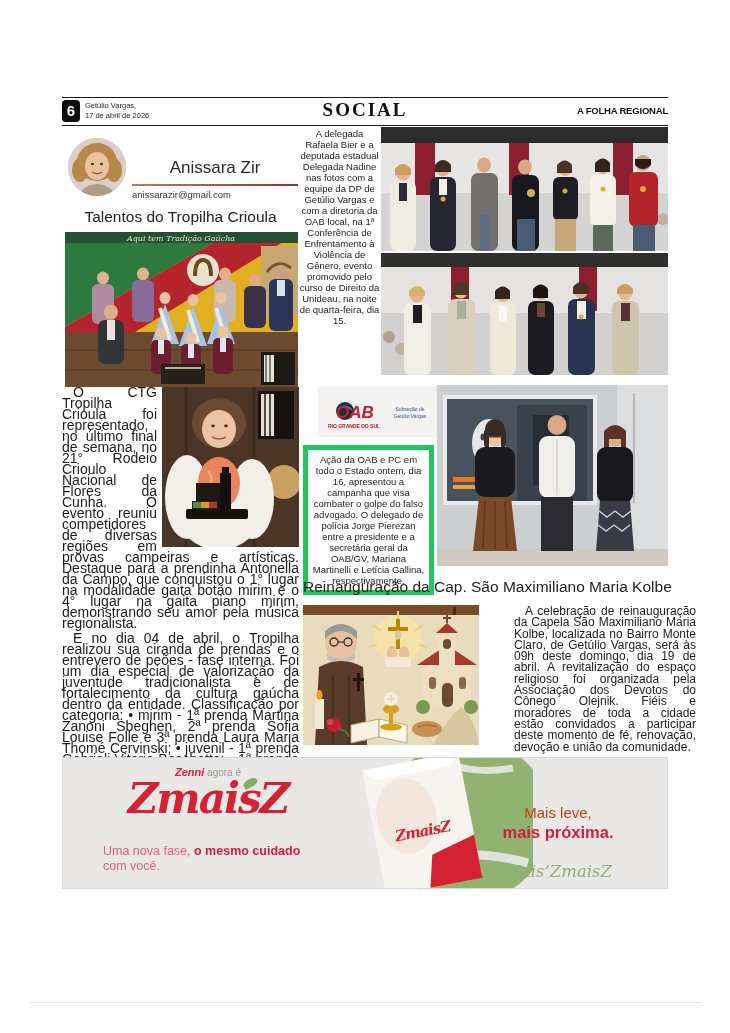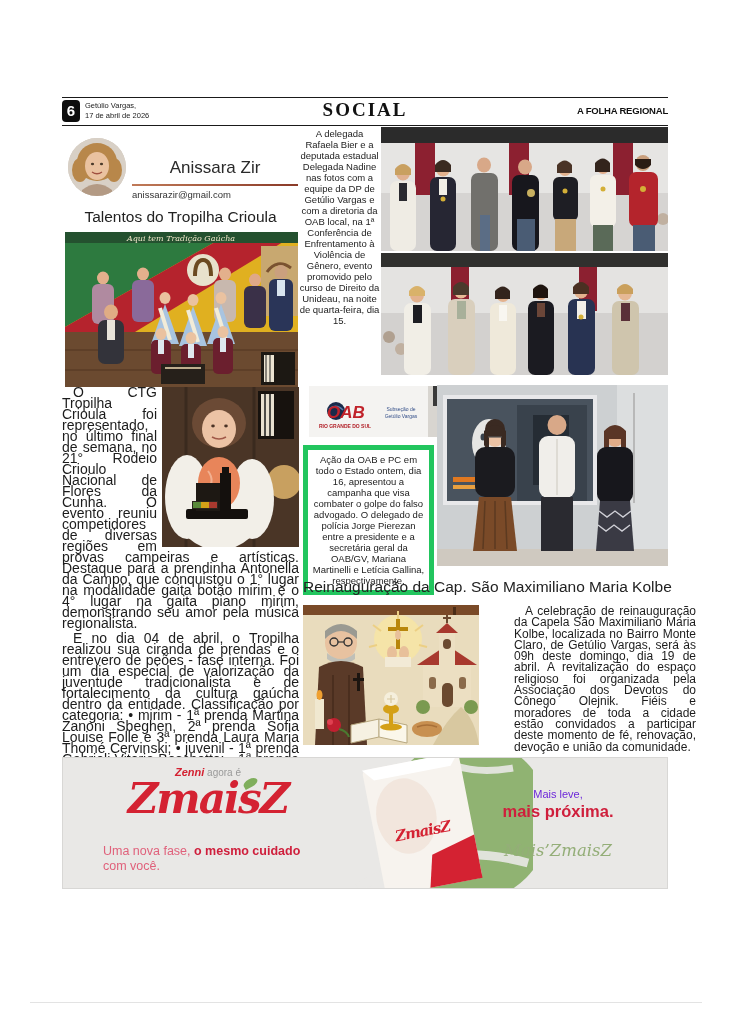--- a/index.html
+++ b/index.html
@@ -24,21 +24,21 @@
             background:linear-gradient(90deg,#c07a58,#8a3a28);}
   .col-email{position:absolute;left:132px;top:189px;width:166px;text-align:left;font-size:9.5px;color:#333;}
   .art-title{position:absolute;left:62px;top:208px;width:237px;text-align:center;font-size:15.5px;color:#222;}
 
   
   .photo{position:absolute;overflow:hidden;background:#ccc;}
   .photo svg{display:block;}
   .ctg-photo{left:65px;top:232px;width:233px;height:155px;}
   .conf1{left:381px;top:127px;width:287px;height:124px;}
   .conf2{left:381px;top:253px;width:287px;height:122px;}
-  .oab-banner{left:309px;top:386px;width:131px;height:51px;}
+  .oab-banner{left:318px;top:386px;width:131px;height:51px;}
   .oab-photo{left:437px;top:385px;width:231px;height:181px;}
   .kolbe-img{left:303px;top:605px;width:176px;height:140px;}
 
   
   .troptext{position:absolute;left:62px;top:387px;width:237px;font-size:14px;line-height:11px;text-align:justify;}
   .troptext p{margin:0 0 4px 0;text-indent:11px;}
   .girl-float{float:right;width:137px;height:160px;margin:0 0 3px 5px;overflow:hidden;background:#4a3526;}
   .conf-note{position:absolute;left:299px;top:128px;width:81px;font-size:9.5px;line-height:11px;text-align:center;color:#222;}
   .oab-box{position:absolute;left:303px;top:445px;width:131px;box-sizing:border-box;border:5px solid #22c55e;
            padding:4px 3px;font-size:9.5px;line-height:11px;text-align:center;color:#222;background:#fff;}
@@ -54,21 +54,21 @@
   .ad-logo{position:absolute;left:30px;top:16px;width:230px;text-align:center;
            font-family:"DejaVu Serif",serif;font-style:italic;font-weight:bold;
            font-size:42px;letter-spacing:-2px;color:#d42232;}
   .leaf{position:absolute;left:150px;top:5px;width:15px;height:8px;background:#7fae5c;
         border-radius:50% 50% 50% 0;transform:rotate(-28deg);}
   .ad-tagline{position:absolute;left:40px;top:86px;width:210px;
               font-size:12.5px;line-height:15px;color:#e0617b;}
   .ad-tagline b{color:#cf1f3c;}
   .ad-art{position:absolute;left:255px;top:0;width:215px;height:130px;}
   .ad-slogans{position:absolute;left:420px;top:30px;width:150px;text-align:center;}
-  .slog1{font-size:11px;color:#6d28d9;}
+  .slog1{font-size:15px;color:#c2410c;margin-top:16px;}
   .slog2{font-size:16.5px;font-weight:bold;color:#cf1f3c;margin-top:2px;}
   .slog3{font-size:16.5px;font-family:"DejaVu Serif",serif;font-style:italic;color:#94ae78;margin-top:20px;}
 
   .page-edge{position:absolute;left:30px;top:1002px;width:672px;height:1px;background:#e3e3e3;}
 </style>
 </head>
 <body>
 
 <div id="page">
 

